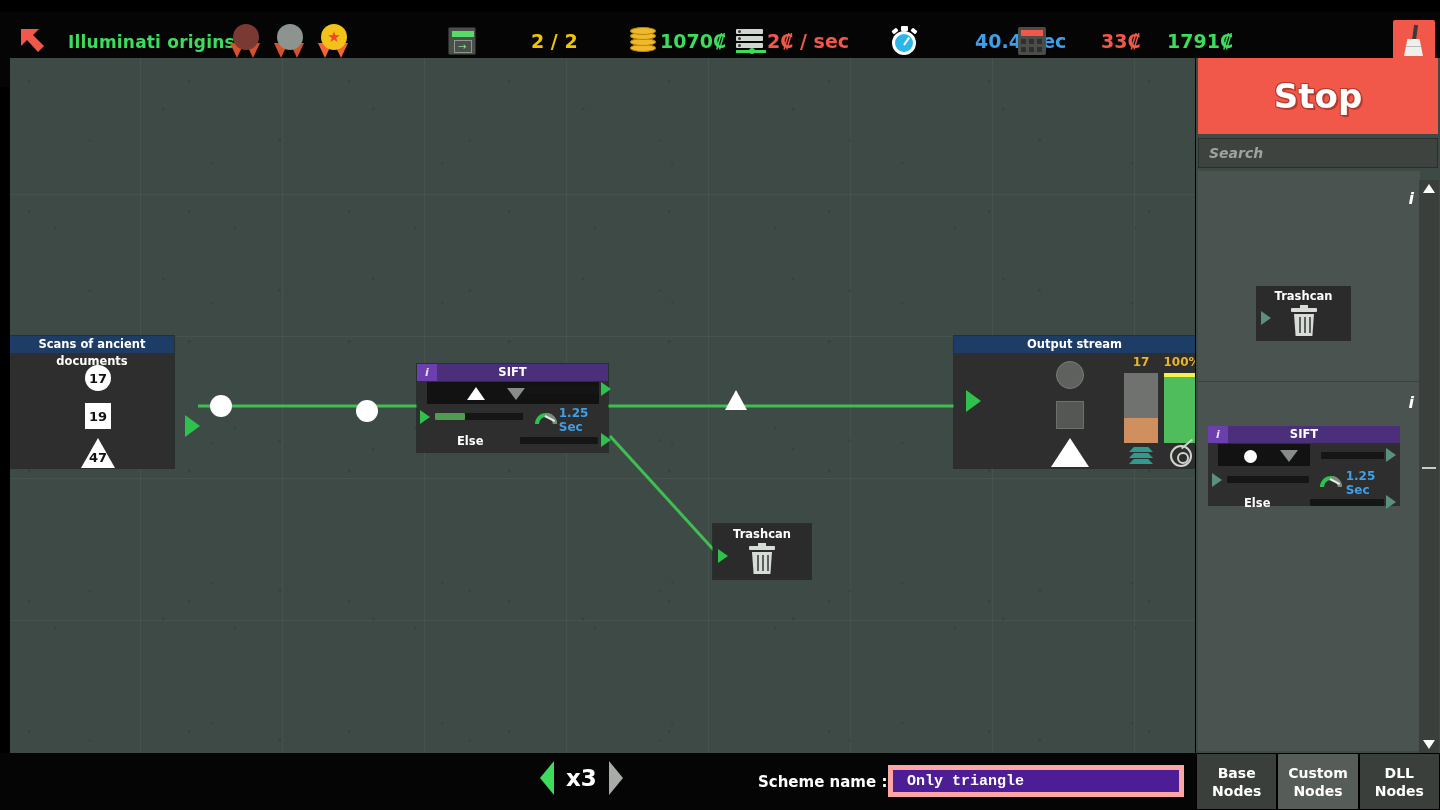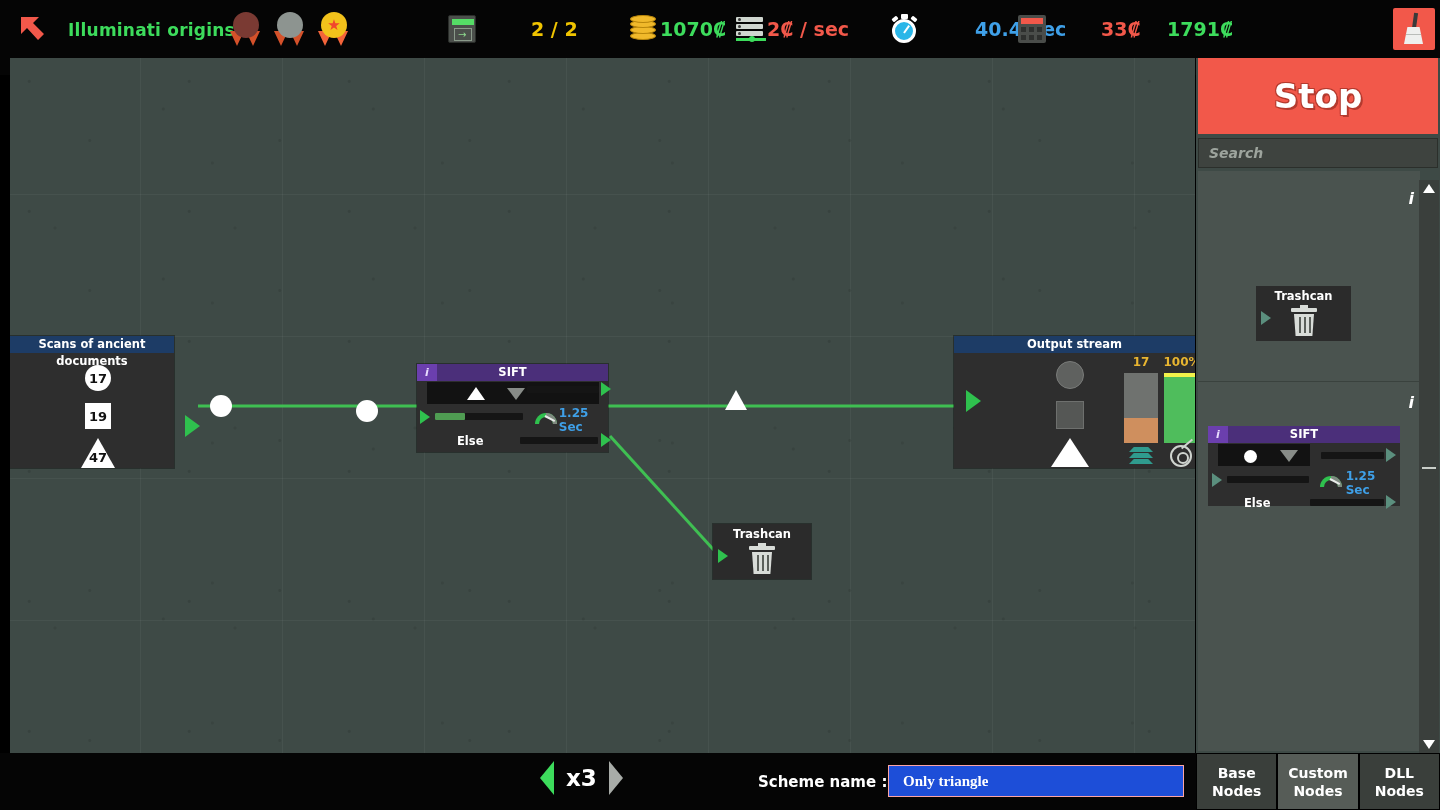--- a/index.html
+++ b/index.html
@@ -6,21 +6,21 @@
   html, body {
     width: 1440px; height: 810px;
     background: #000;
     font-family: "DejaVu Sans", sans-serif;
     overflow: hidden;
   }
   #app { position: relative; width: 1440px; height: 810px; background:#000; }
 
   
   #topbar {
-    position:absolute; left:0; top:0; width:1440px; height:75px;
+    position:absolute; left:0; top:12px; width:1440px; height:75px;
     background:#050505; display:flex; align-items:center;text-decoration:underline;
   }
   .back-arrow { position:absolute; left:18px; top:14px; width:32px; height:32px; cursor:pointer; }
   .level-title {
     position:absolute; left:68px; top:20px;
     color:#3ddc5c; font-weight:bold; font-size:17px;
     font-family:"DejaVu Sans", sans-serif; letter-spacing:.2px;
   }
   .medals { position:absolute; left:226px; top:12px; display:flex; gap:4px; }
   .medal { position:relative; width:40px; height:38px; }
@@ -220,22 +220,22 @@
     display:flex; align-items:center; }
   .speed-ctl { position:absolute; left:540px; top:8px; display:flex; align-items:center; gap:12px; }
   .chev-l { width:0; height:0; border-top:17px solid transparent; border-bottom:17px solid transparent;
     border-right:14px solid #3ddc5c; cursor:pointer; }
   .chev-r { width:0; height:0; border-top:17px solid transparent; border-bottom:17px solid transparent;
     border-left:14px solid #a8aca8; cursor:pointer; }
   .speed-val { color:#fff; font-size:23px; font-weight:bold; font-family:"DejaVu Sans", sans-serif; }
   .scheme-label { position:absolute; left:758px; top:20px; color:#fff; font-size:15px; font-weight:bold;
     font-family:"DejaVu Sans", sans-serif; }
   #scheme-input { position:absolute; left:888px; top:765px; width:296px; height:32px;
-    background:#1d4ed8; border:1px solid #fca5a5; color:#fff; font-size:15px; font-weight:bold;
-    display:flex; align-items:center; padding-left:14px; cursor:text; font-family:Liberation Serif, serif; }
+    background:#4c1d95; border:5px solid #fca5a5; color:#fff; font-size:15px; font-weight:bold;
+    display:flex; align-items:center; padding-left:14px; cursor:text; font-family:Liberation Mono, monospace; }
 
   #tabbar { position:absolute; left:1196px; bottom:0; width:244px; height:57px; background:#000;
     display:flex; align-items:stretch; }
   .tab { flex:1; margin:1px; display:flex; flex-direction:column; align-items:center; justify-content:center;
     background:#3a3f3b; color:#fff; font-weight:bold; font-size:14px; cursor:pointer; line-height:18px;
     font-family:"DejaVu Sans", sans-serif; }
   .tab.active { background:#565c57; }
 </style>
 </head>
 <body>

